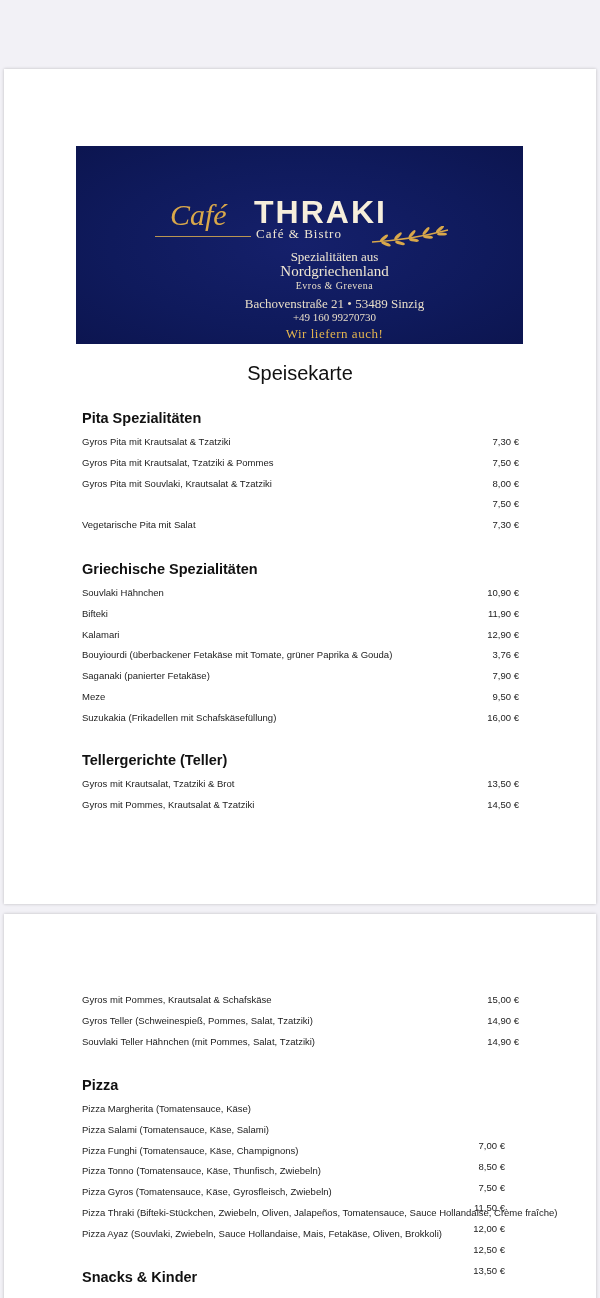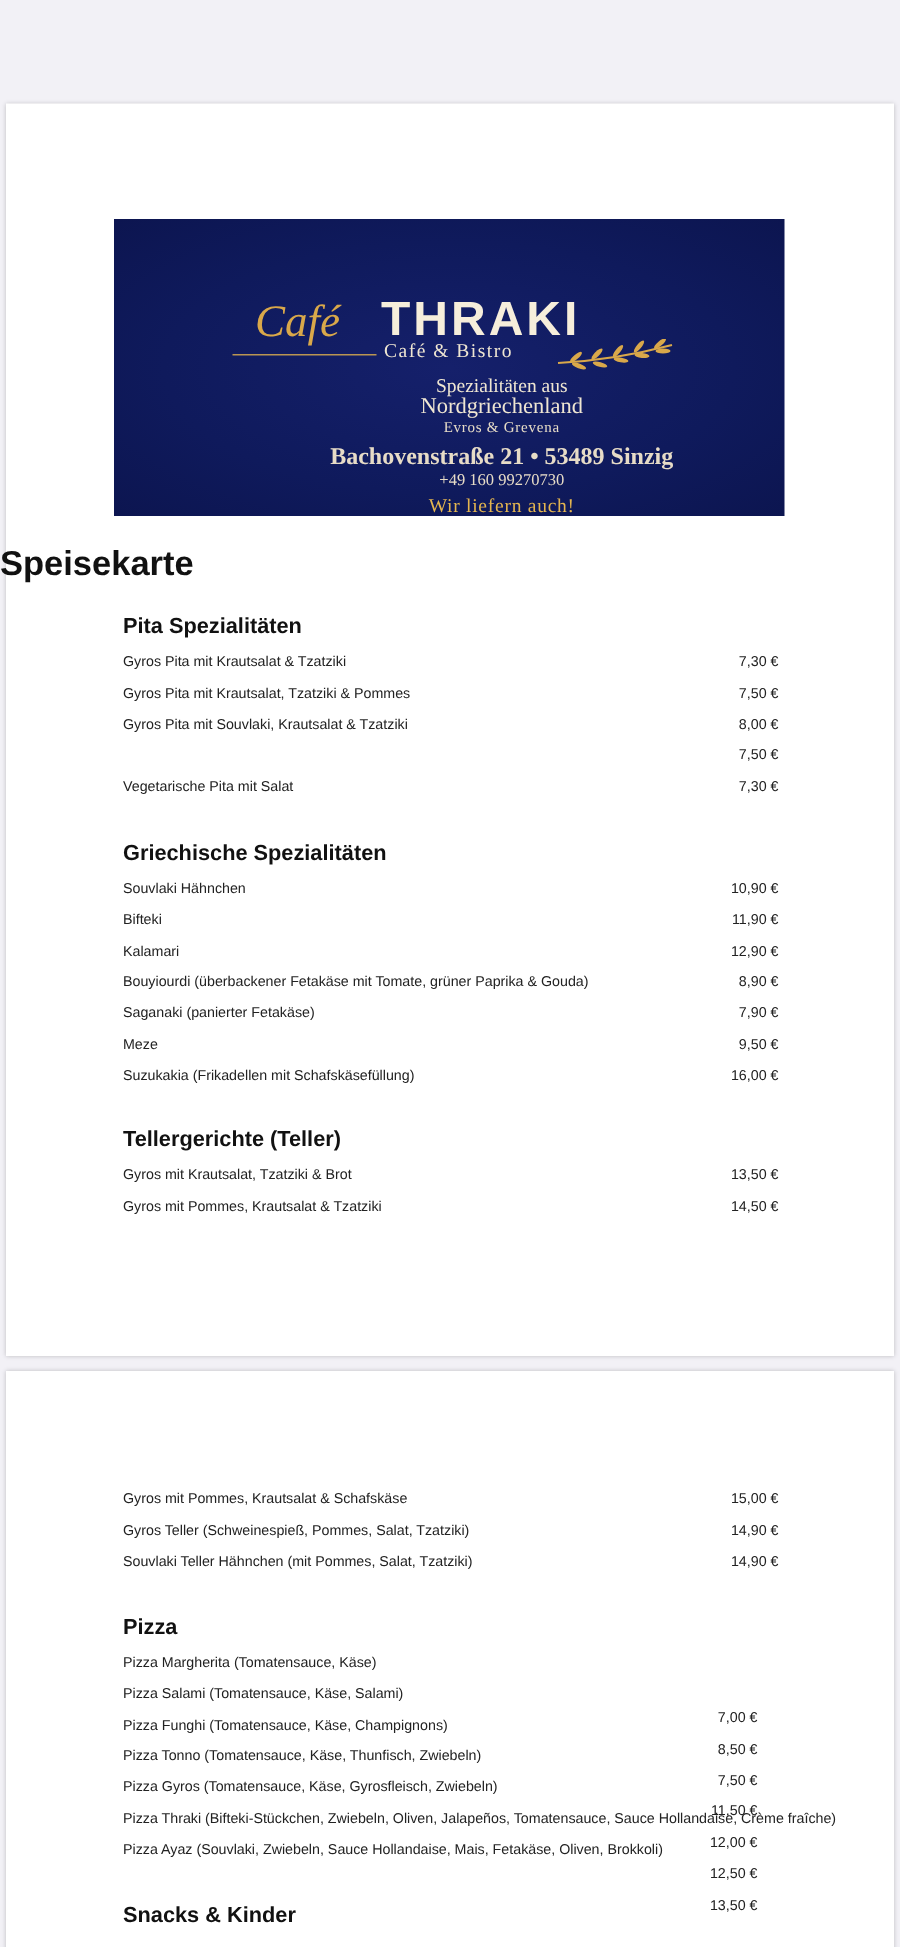--- a/index.html
+++ b/index.html
@@ -42,27 +42,27 @@
       position: absolute; left: 180px; top: 80px;
       font-family: "Liberation Serif", serif; font-size: 13px; letter-spacing: 1px; color: #efe6d2;
     }
     .olive {
       position: absolute; left: 294px; top: 80px; width: 80px; height: 22px;
     }
     .banner-lines { position: absolute; top: 102px; left: 0; width: 100%; line-height: 1; margin-left: 35px; }
     .b-spec { font-family: "Liberation Serif", serif; font-size: 13px; color: #efe6d2; margin-top: 2px; }
     .b-region { font-family: "Liberation Serif", serif; font-size: 15px; color: #efe6d2; margin-top: 1px; }
     .b-sub { font-family: "Liberation Serif", serif; font-size: 10px; color: #e7dcc7; margin-top: 2px; letter-spacing: .5px; }
-    .b-addr { font-family: "Liberation Serif", serif; font-size: 16px; color: #e7dcc7; margin-top: 6px; font-weight: bold; }
+    .b-addr { font-family: "Liberation Serif", serif; font-size: 13px; color: #e7dcc7; margin-top: 6px; }
     .b-phone { font-family: "Liberation Serif", serif; font-size: 11px; color: #e7dcc7; margin-top: 2px; }
     .b-deliver { font-family: "Liberation Serif", serif; font-size: 13px; color: #e4b54f; margin-top: 4px; letter-spacing: .5px; }
 
     .doc-title {
-      position: absolute; top: 293px; left: 0; width: 100%; 
-      font-size: 23px; font-weight: bold; color: #111;
+      position: absolute; top: 293px; left: 0; width: 100%; text-align: center;
+      font-size: 20px; font-weight: normal; color: #111;
     }
 
     .section { position: absolute; left: 78px; width: 440px; }
     .section-title { font-size: 14.5px; font-weight: bold; color: #111; height: 20px; line-height: 20px; }
     .item {
       position: relative; height: 20.8px; line-height: 20.8px; font-size: 9.5px; color: #222;
     }
     .item .name { position: absolute; left: 0; white-space: nowrap; }
     .item .price { position: absolute; right: 0; white-space: nowrap; text-align: right; }
     .section.pizza .item .price { right: 14px; margin-top: 37px; }
@@ -140,21 +140,21 @@
   <div class="item">
       <span class="name">Bifteki</span>
       <span class="price">11,90 €</span>
     </div>
   <div class="item">
       <span class="name">Kalamari</span>
       <span class="price">12,90 €</span>
     </div>
   <div class="item">
       <span class="name">Bouyiourdi (überbackener Fetakäse mit Tomate, grüner Paprika &amp; Gouda)</span>
-      <span class="price">8,90 €</span>
+      <span class="price">3,76 €</span>
     </div>
   <div class="item">
       <span class="name">Saganaki (panierter Fetakäse)</span>
       <span class="price">7,90 €</span>
     </div>
   <div class="item">
       <span class="name">Meze</span>
       <span class="price">9,50 €</span>
     </div>
   <div class="item">

